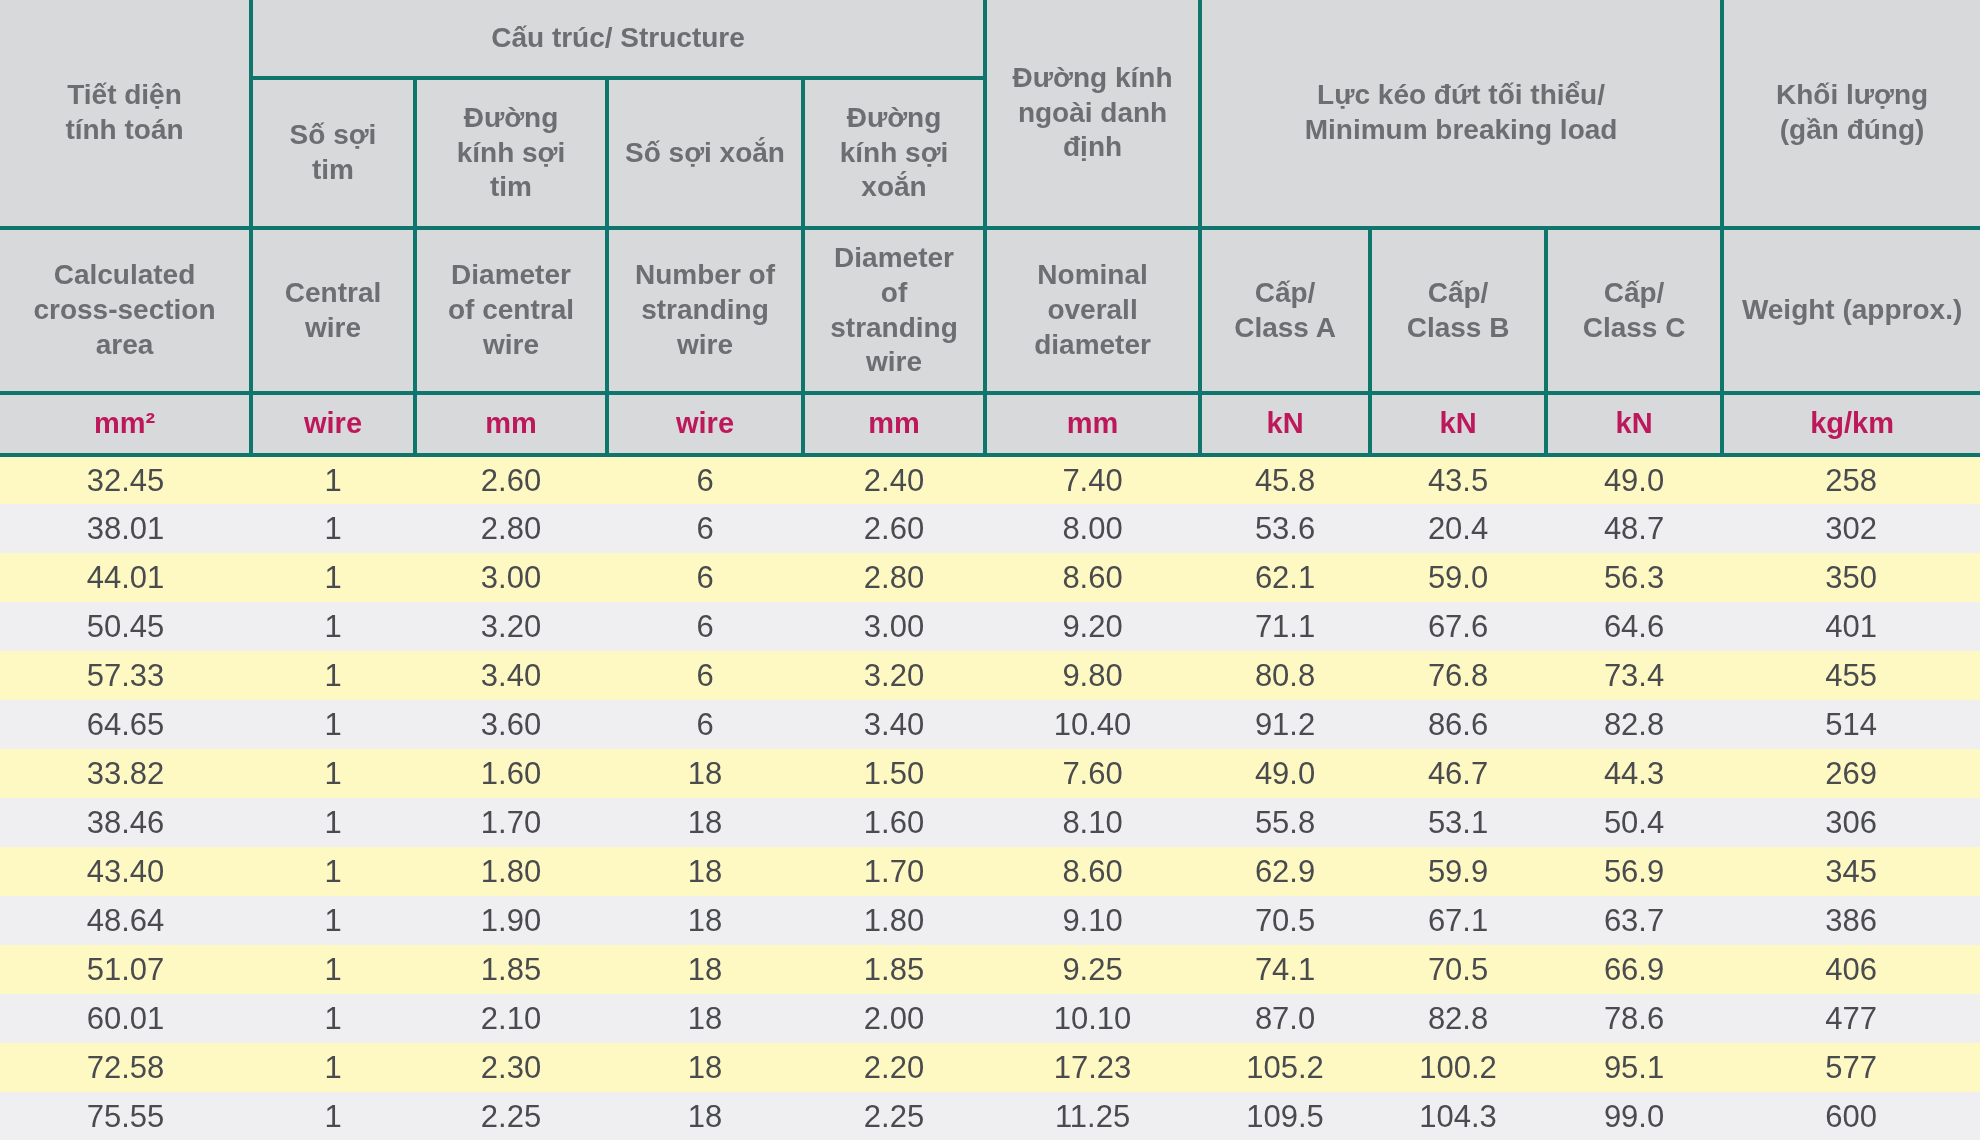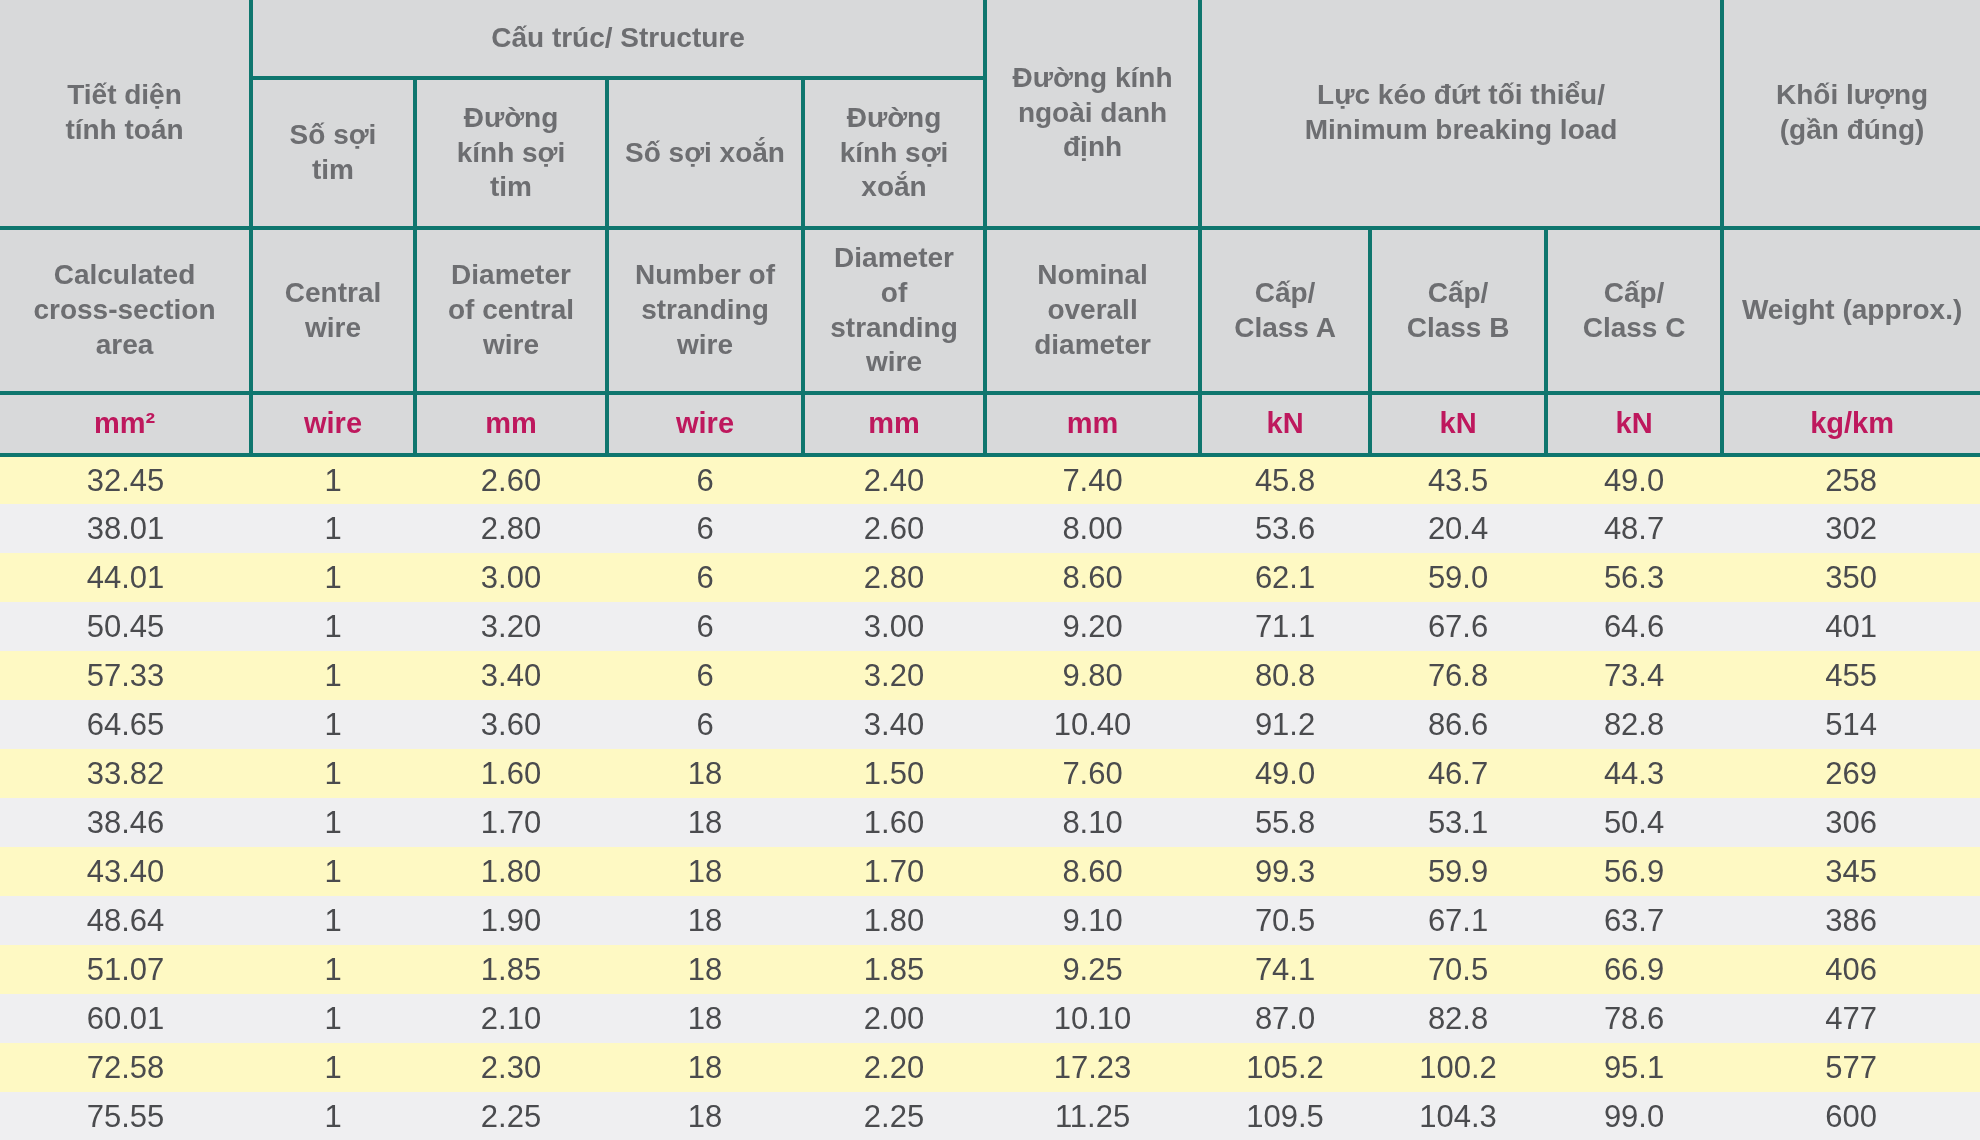--- a/index.html
+++ b/index.html
@@ -225,21 +225,21 @@
           <td>50.4</td>
           <td>306</td>
         </tr>
         <tr>
           <td>43.40</td>
           <td>1</td>
           <td>1.80</td>
           <td>18</td>
           <td>1.70</td>
           <td>8.60</td>
-          <td>99.3</td>
+          <td>62.9</td>
           <td>59.9</td>
           <td>56.9</td>
           <td>345</td>
         </tr>
         <tr>
           <td>48.64</td>
           <td>1</td>
           <td>1.90</td>
           <td>18</td>
           <td>1.80</td>

